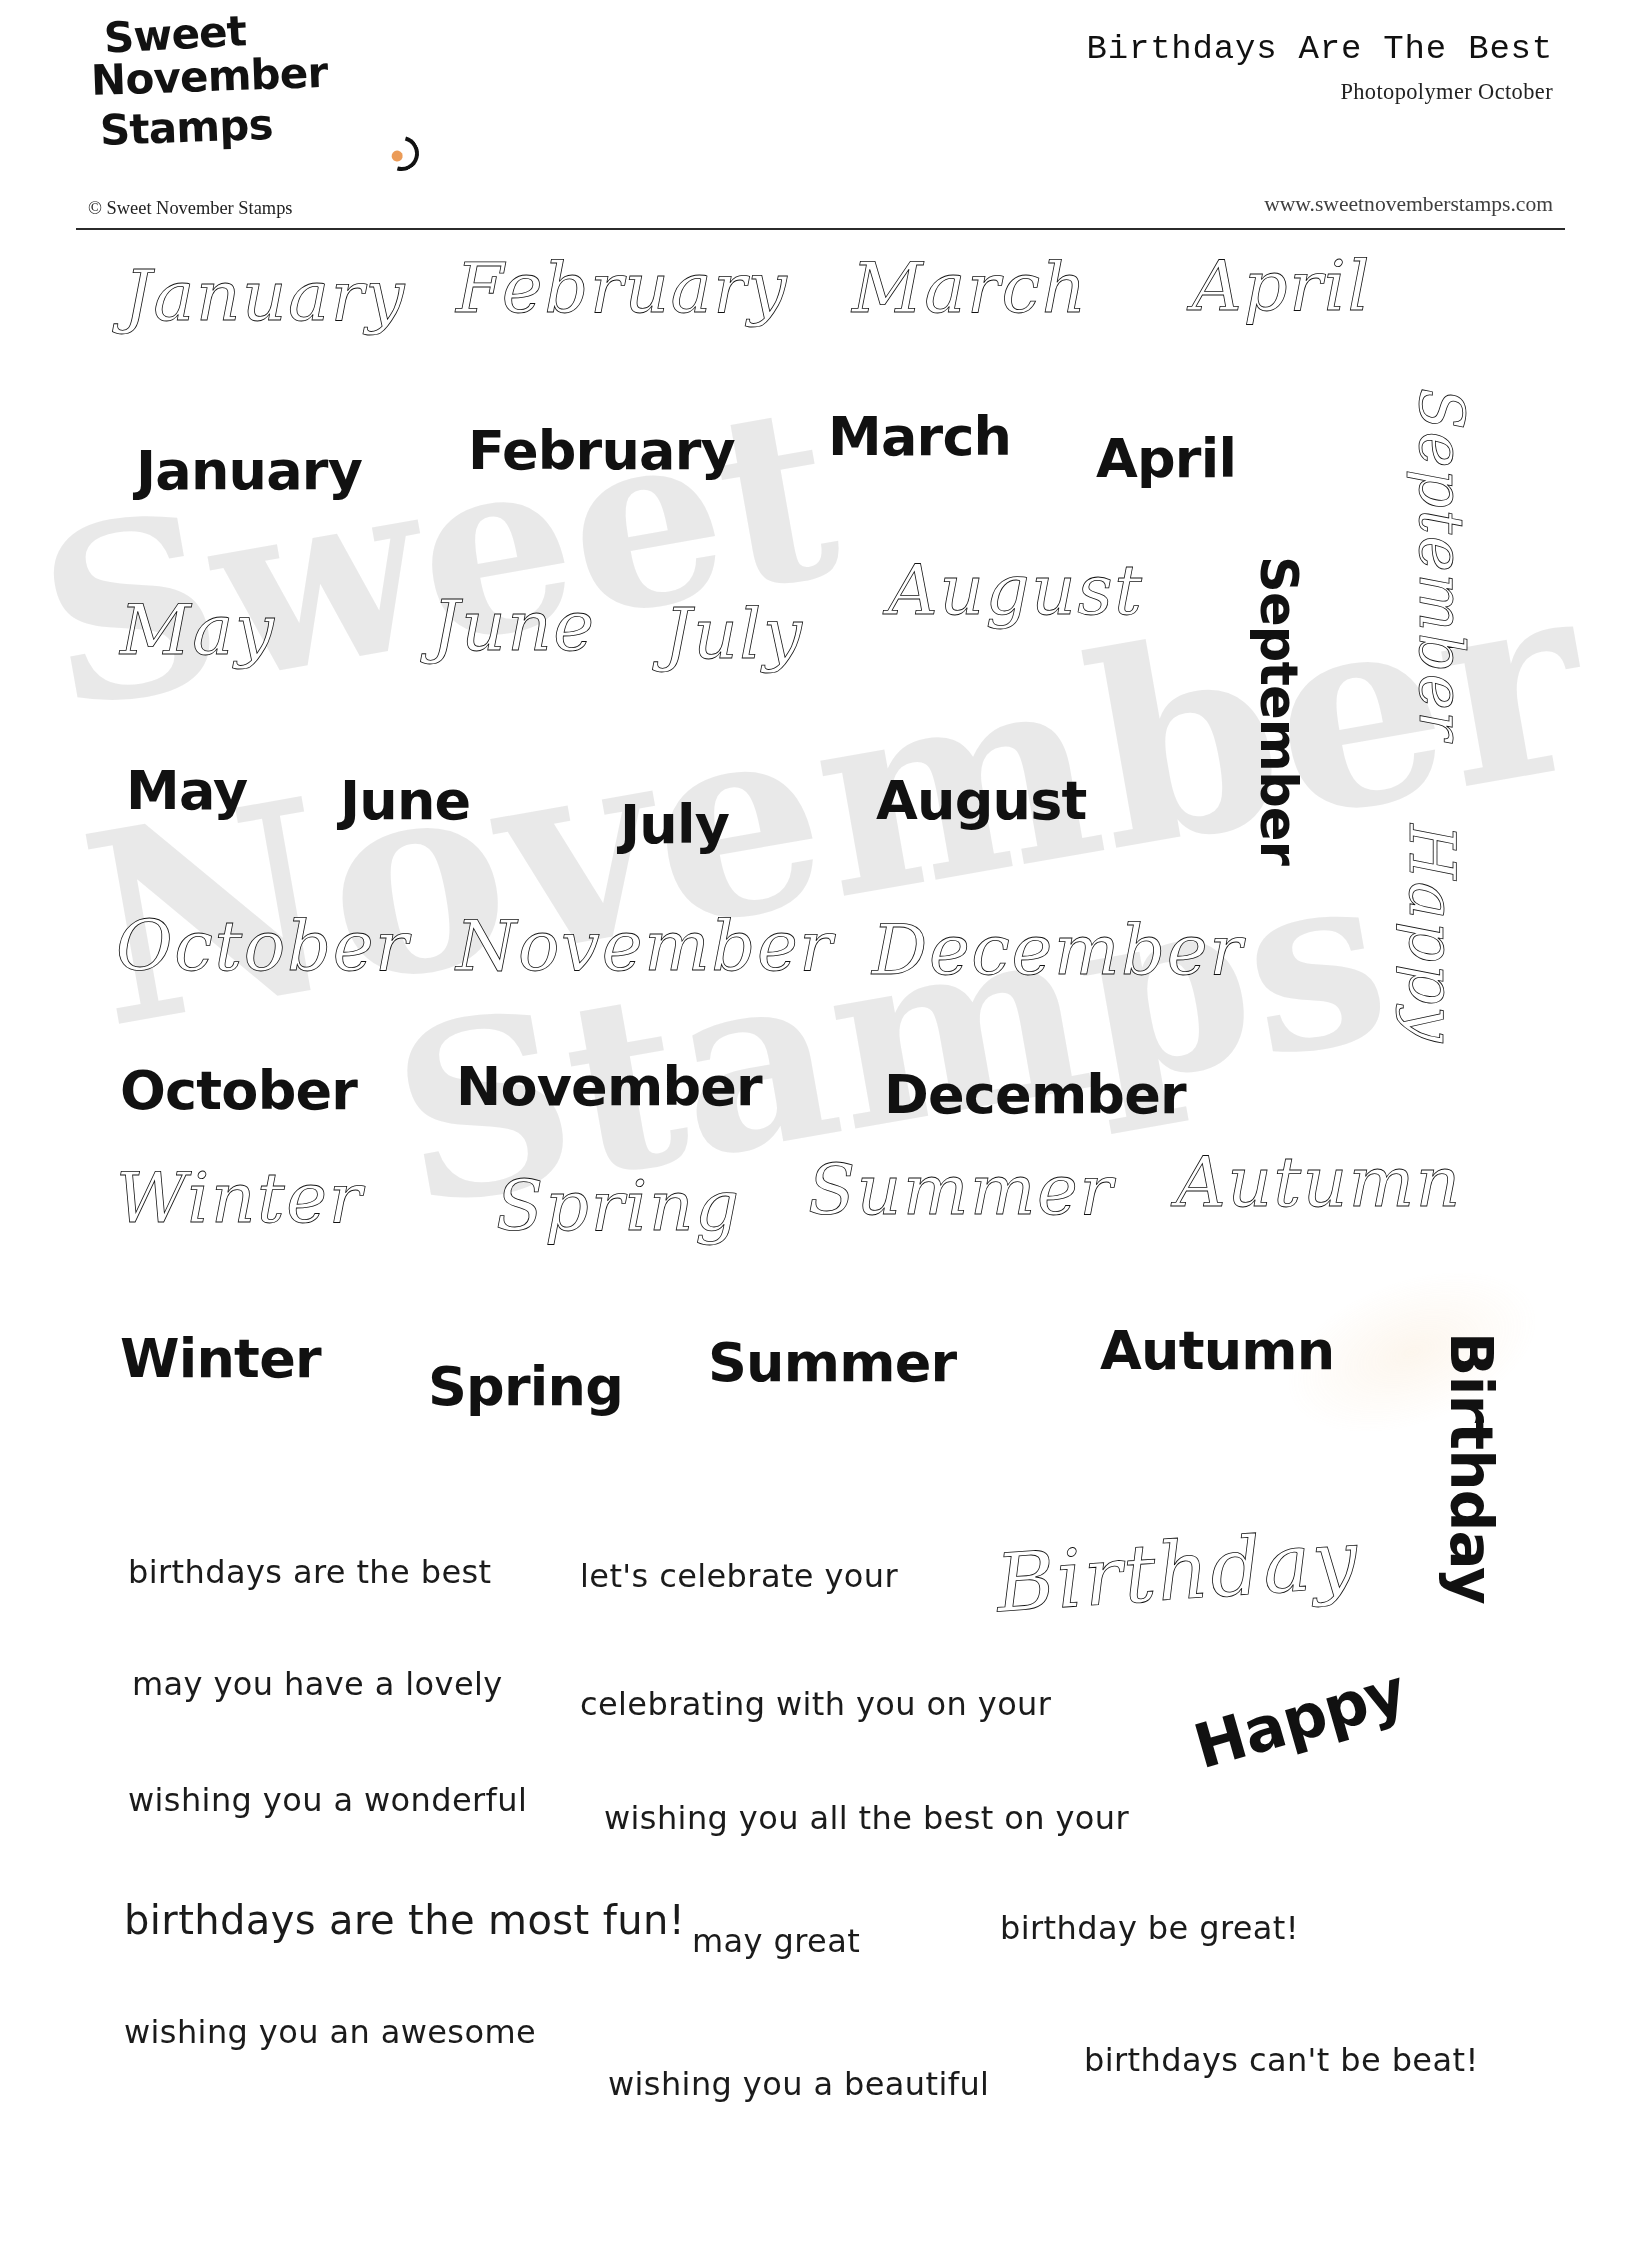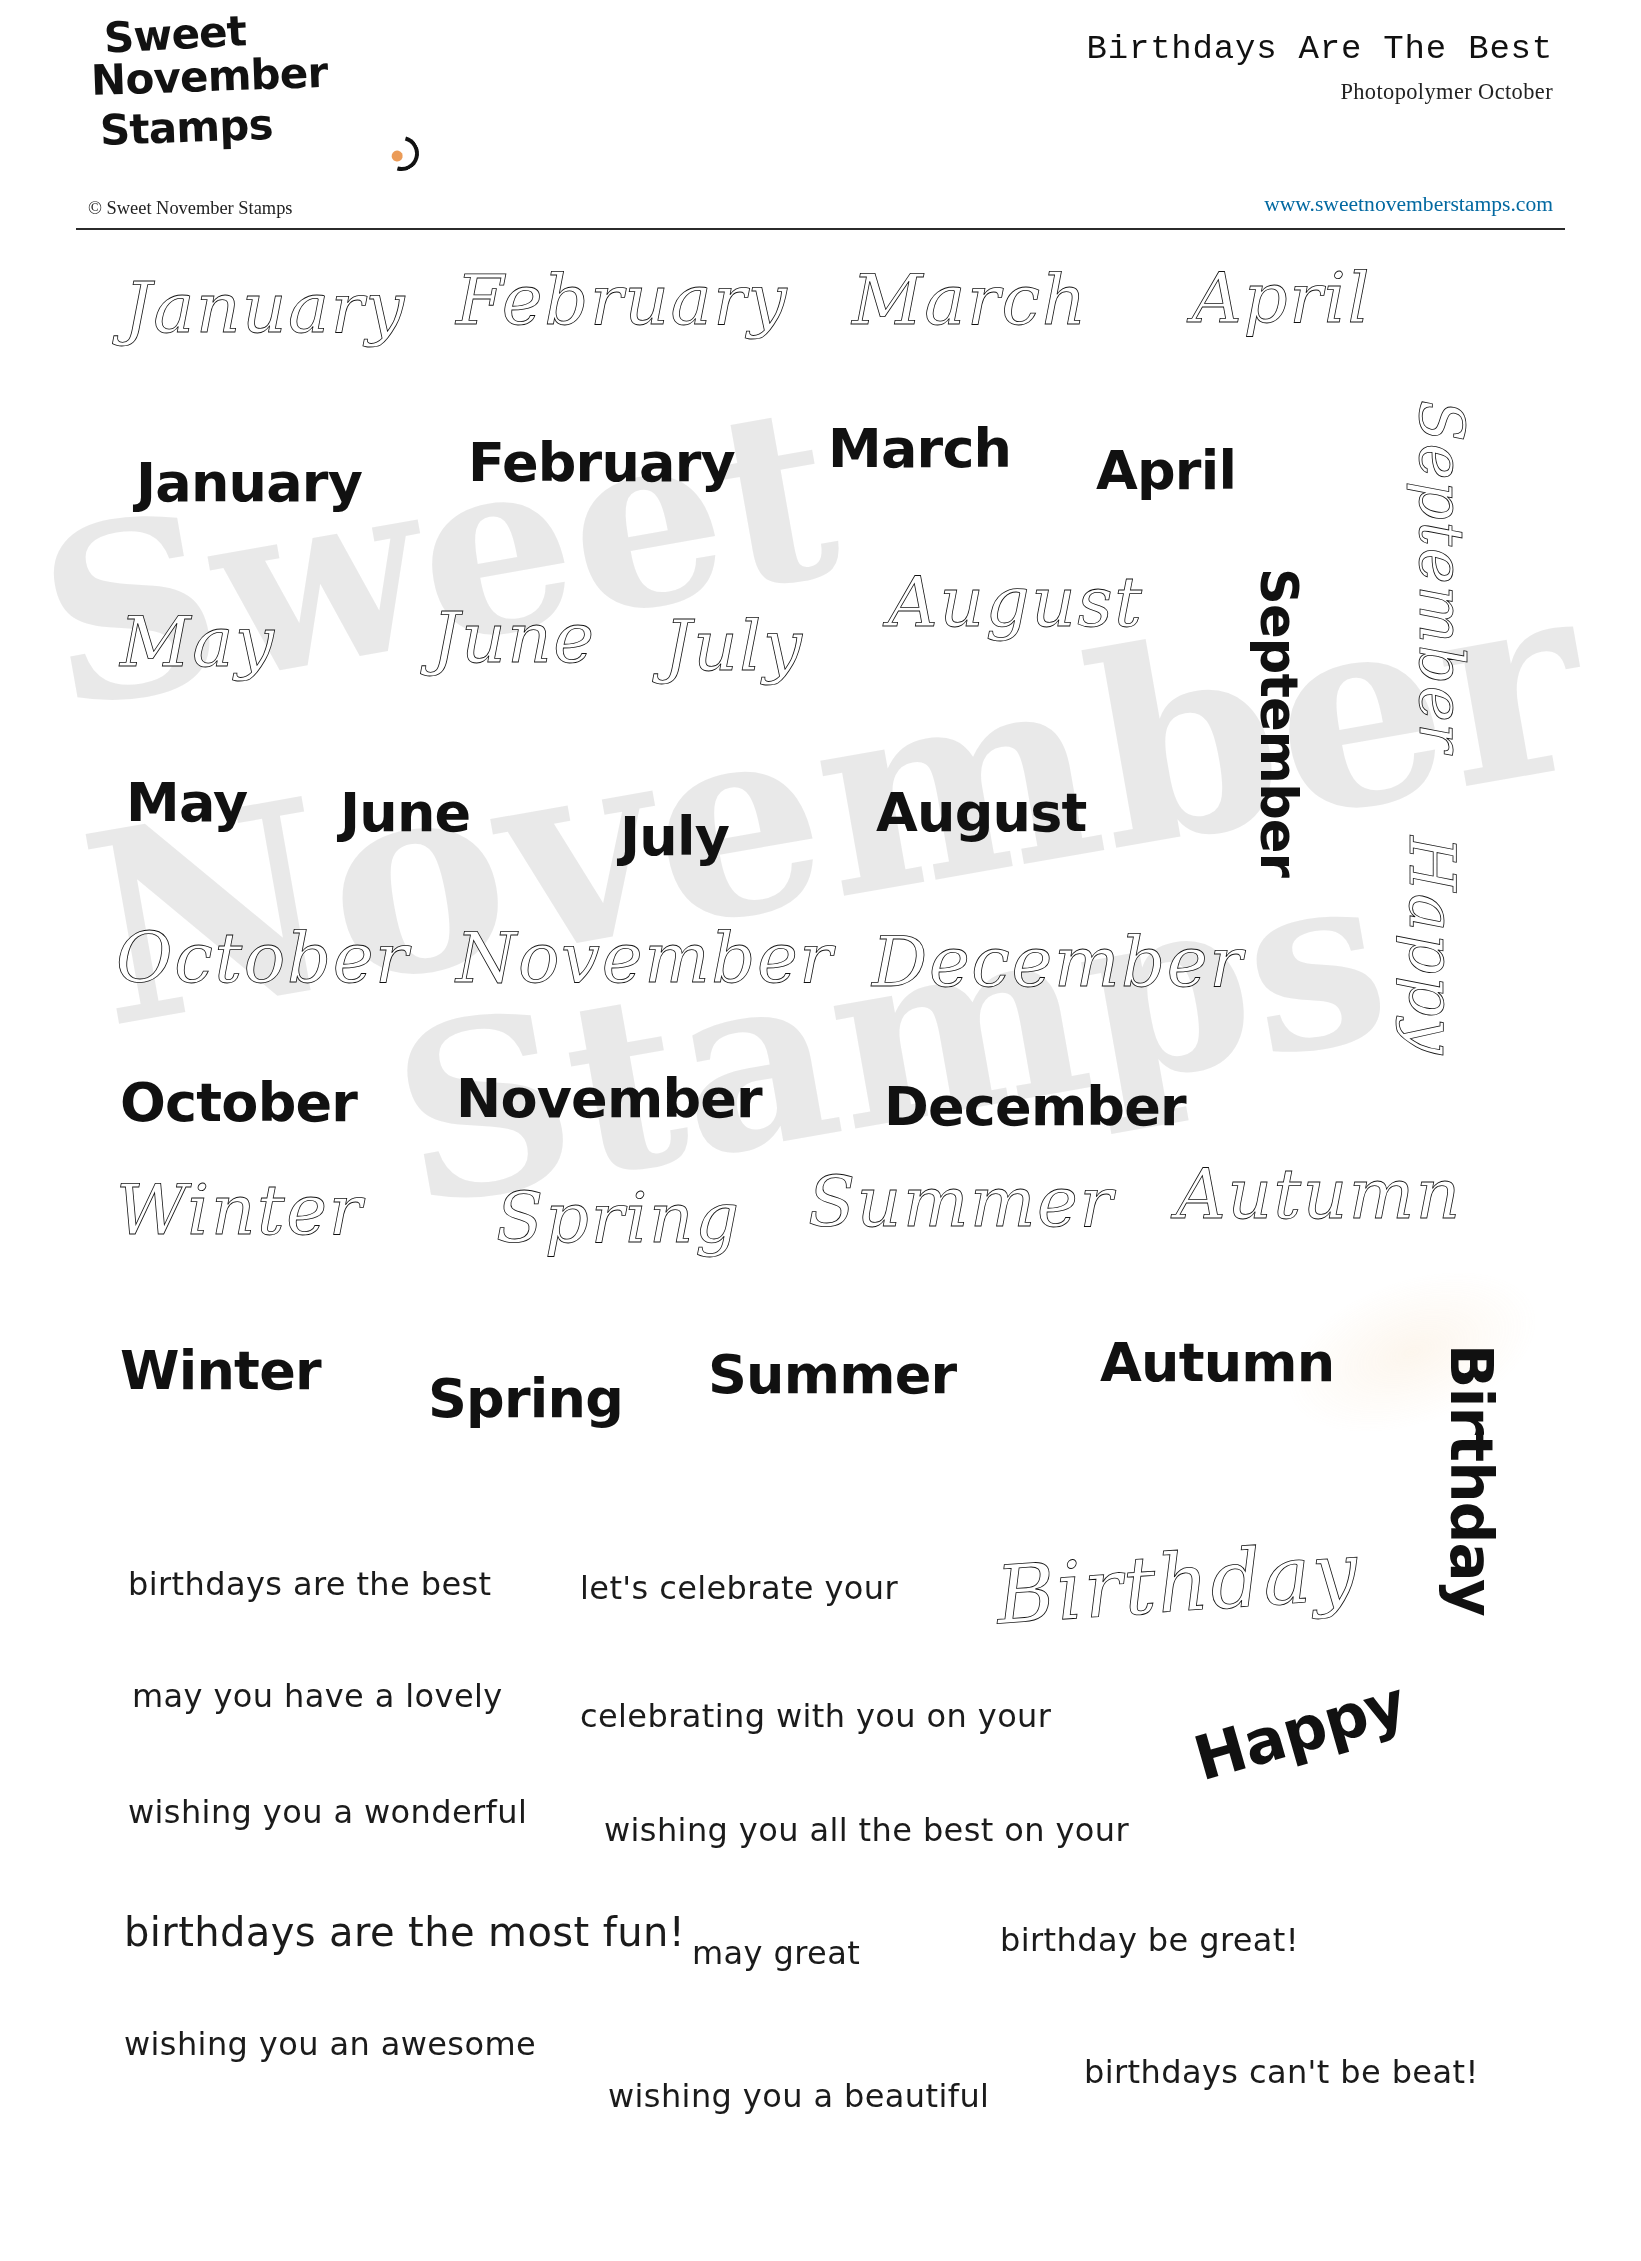--- a/index.html
+++ b/index.html
@@ -116,21 +116,21 @@
     color: #222;
     margin-top: 11.2px;
     letter-spacing: 0.4px;
   }
   .website {
     position: absolute;
     right: 88px;
     top: 192px;
     font-family: "Liberation Serif", serif;
     font-size: 21.6px;
-    color: #0369a1;
+    color: #404040;
   }
   .header-rule {
     position: absolute;
     left: 76px;
     top: 228px;
     width: 1489px;
     height: 1.6px;
     background: #2b2b2b;
   }
 
@@ -162,21 +162,21 @@
     width: 264px;
     height: 144px;
     background: radial-gradient(closest-side, rgba(240,200,150,.55), rgba(240,200,150,0));
     transform: rotate(-20deg);
   }
 
   
   .sheet {
     position: absolute;
     left: 0;
-    top: 240px;
+    top: 228px;
     width: 1488px;
     height: 2016px;
     z-index: 2;
   }
   .stamp {
     position: absolute;
     white-space: nowrap;
     color: #111111;
     line-height: 1;
   }

